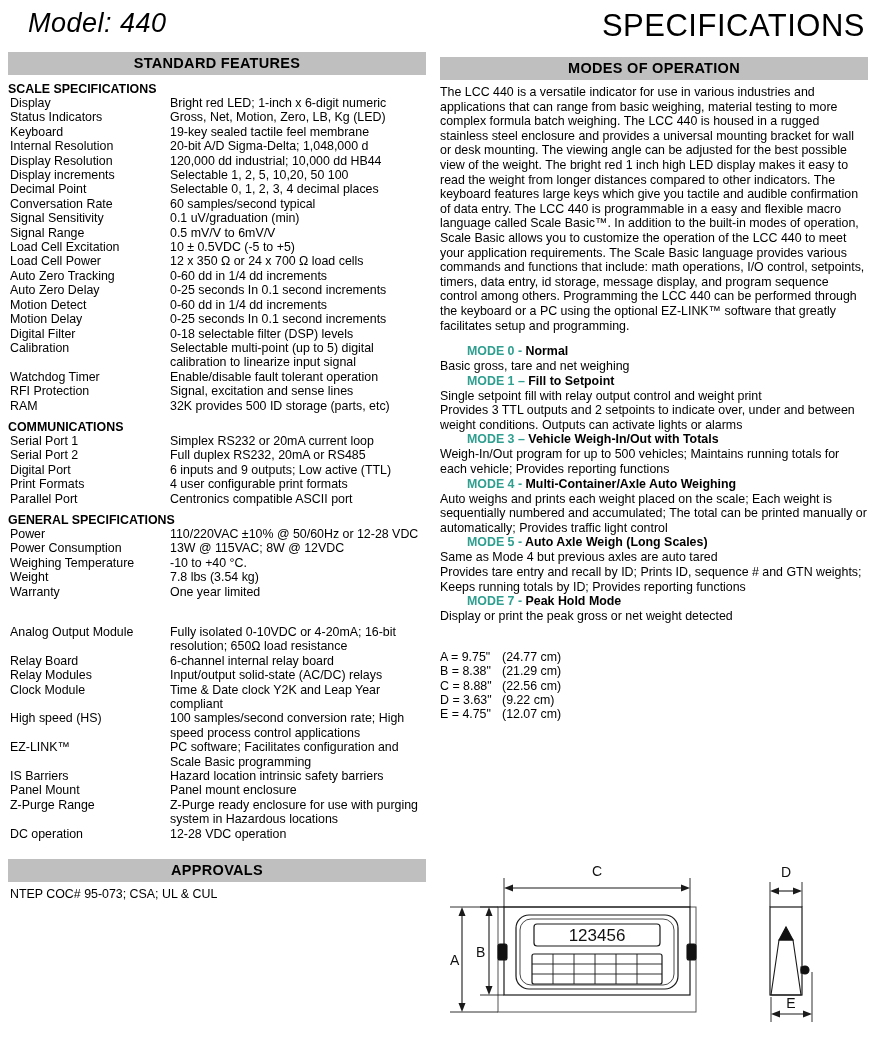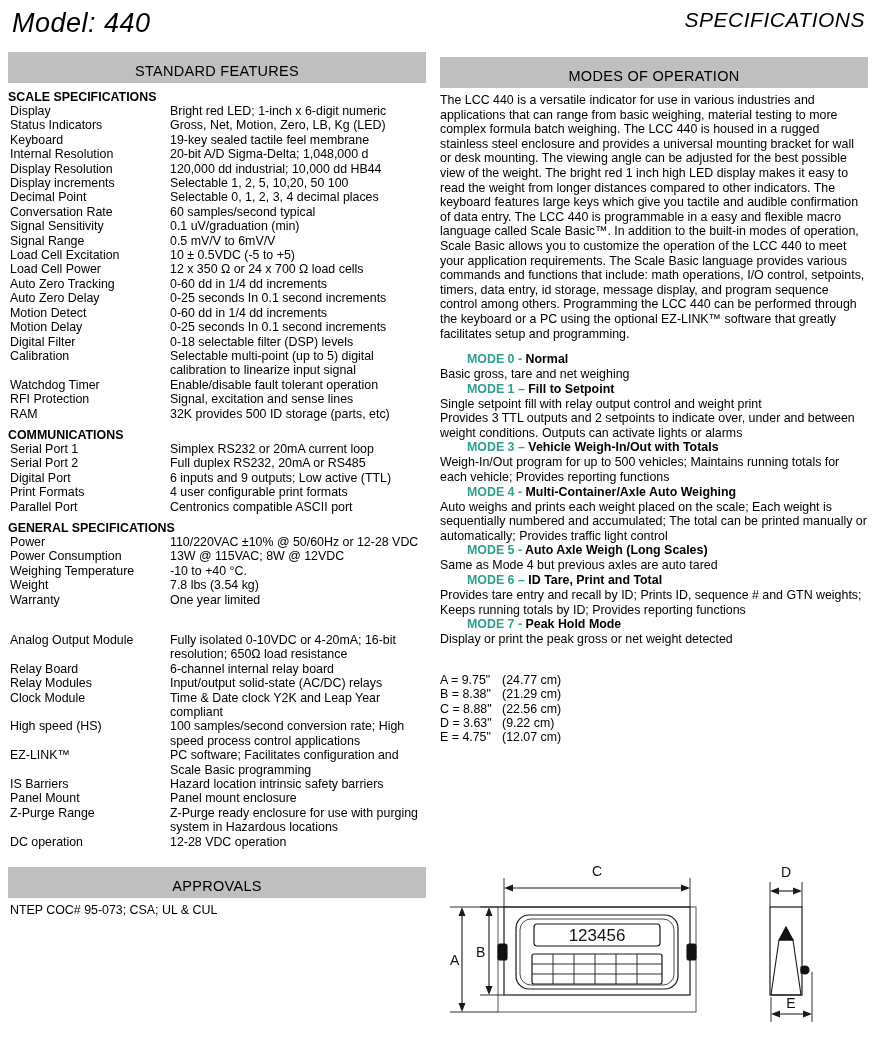--- a/index.html
+++ b/index.html
@@ -13,45 +13,45 @@
     color: #000000;
     overflow: hidden;
   }
   .page { position: relative; width: 875px; height: 1045px; }
 
   
   .title-row {
     position: absolute; top: 6px; left: 0; width: 875px; height: 42px;
   }
   .model-title {
-    position: absolute; left: 12px; top: 2px;
+    position: absolute; left: 28px; top: 2px;
     font-size: 27px; font-style: italic; font-weight: normal;
     letter-spacing: 0.5px;
   }
   .spec-title {
     position: absolute; right: 10px; top: 2px;
-    font-size: 21px; font-style: italic; font-weight: normal;
+    font-size: 31px; font-weight: normal;
     letter-spacing: 0.5px;
   }
 
   
   .col-left {
     position: absolute; left: 8px; top: 52px; width: 418px;
   }
   .col-right {
     position: absolute; left: 440px; top: 57px; width: 428px;
   }
 
   
   .bar {
     background: #bfbfbf;
     text-align: center;
     font-size: 14.5px;
-    font-weight: normal;
-    padding: 11px 0 4px 0;
+    font-weight: bold;
+    padding: 3px 0 4px 0;
     letter-spacing: 0.3px;
   }
 
   
   .group-head {
     font-size: 12.4px; font-weight: bold;
     margin-top: 7px; margin-bottom: 0px;
   }
   table.spec { border-collapse: collapse; width: 418px; }
   table.spec td {
@@ -303,21 +303,20 @@
         <div class="mode-desc">Basic gross, tare and net weighing</div>
         <div class="mode-head"><span class="mode-num">MODE 1</span><span class="mode-num"> – </span><span class="mode-name">Fill to Setpoint</span></div>
         <div class="mode-desc">Single setpoint fill with relay output control and weight print</div>
         <div class="mode-desc">Provides 3 TTL outputs and 2 setpoints to indicate over, under and between weight conditions. Outputs can activate lights or alarms</div>
         <div class="mode-head"><span class="mode-num">MODE 3</span><span class="mode-num"> – </span><span class="mode-name">Vehicle Weigh-In/Out with Totals</span></div>
         <div class="mode-desc">Weigh-In/Out program for up to 500 vehicles; Maintains running totals for each vehicle; Provides reporting functions</div>
         <div class="mode-head"><span class="mode-num">MODE 4</span><span class="mode-num"> - </span><span class="mode-name">Multi-Container/Axle Auto Weighing</span></div>
         <div class="mode-desc">Auto weighs and prints each weight placed on the scale;  Each weight is sequentially numbered and accumulated; The total can be printed manually or automatically; Provides traffic light control</div>
         <div class="mode-head"><span class="mode-num">MODE 5</span><span class="mode-num"> - </span><span class="mode-name">Auto Axle Weigh (Long Scales)</span></div>
         <div class="mode-desc">Same as Mode 4 but previous axles are auto tared</div>
-        <div class="mode-head"><span class="mode-num">MODE 6</span><span class="mode-num"> – </span><span class="mode-name">ID Tare, Print and Total</span></div>
         <div class="mode-desc">Provides tare entry and recall by ID; Prints ID, sequence # and GTN weights; Keeps running totals by ID; Provides reporting functions</div>
         <div class="mode-head"><span class="mode-num">MODE 7</span><span class="mode-num"> - </span><span class="mode-name">Peak Hold Mode</span></div>
         <div class="mode-desc">Display or print the peak gross or net weight detected</div>
       </div>
     <div class="dims" id="dims-list">
         <div><span class="dl">A = 9.75"</span><span>(24.77 cm)</span></div>
         <div><span class="dl">B = 8.38"</span><span>(21.29 cm)</span></div>
         <div><span class="dl">C = 8.88"</span><span>(22.56 cm)</span></div>
         <div><span class="dl">D = 3.63"</span><span>(9.22 cm)</span></div>
         <div><span class="dl">E = 4.75"</span><span>(12.07 cm)</span></div>

